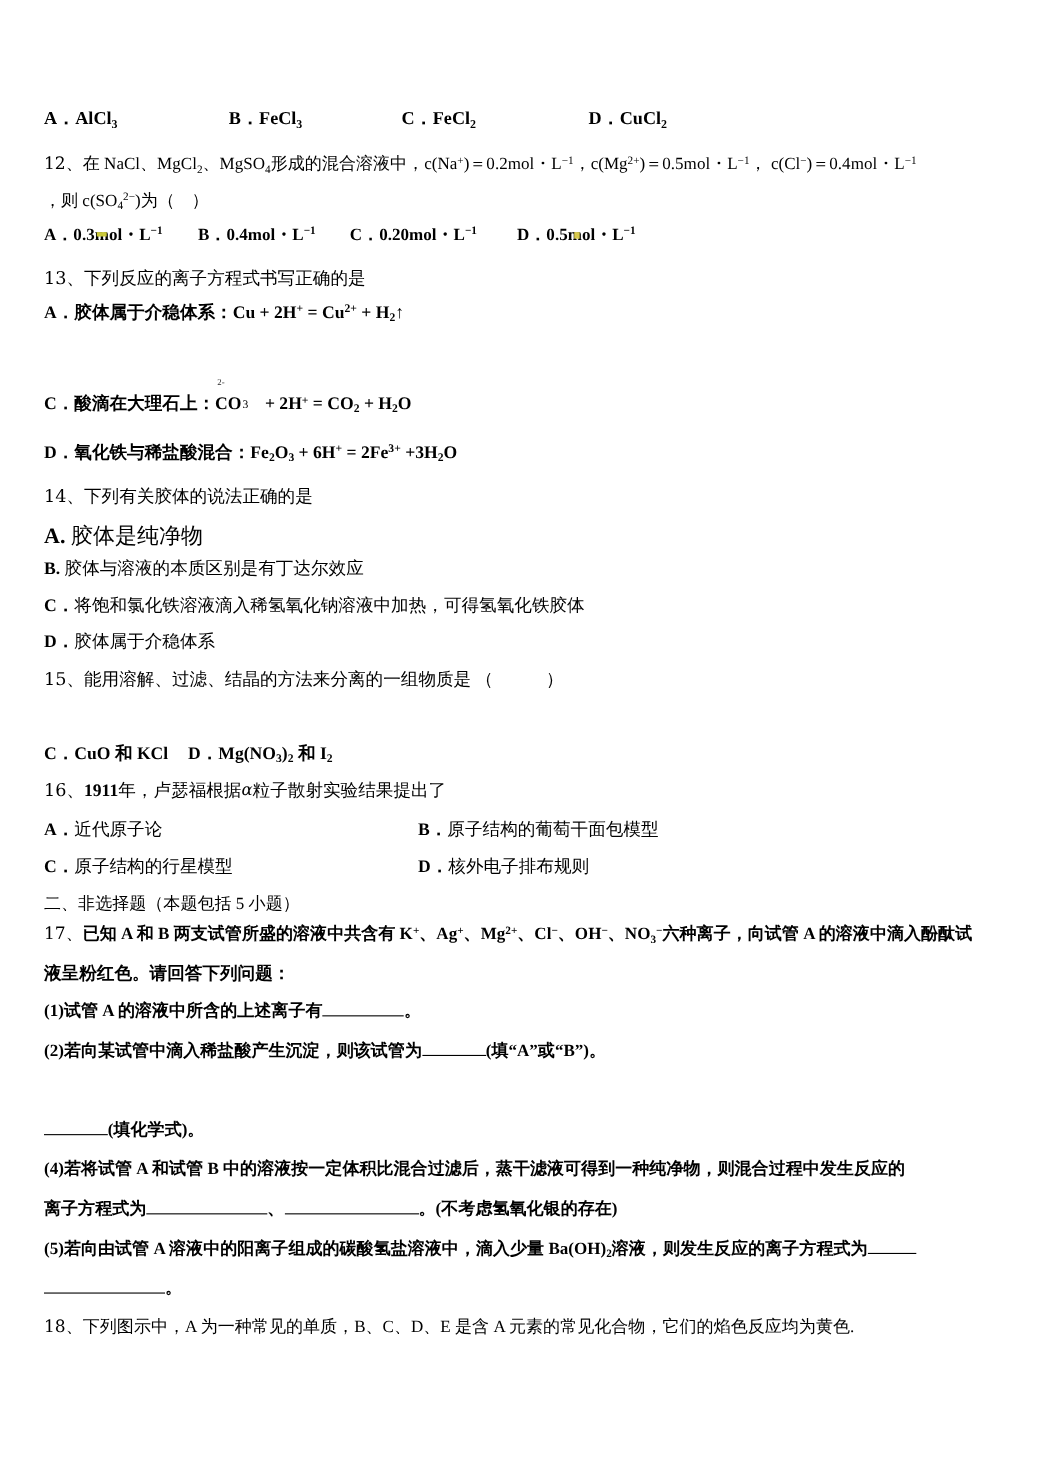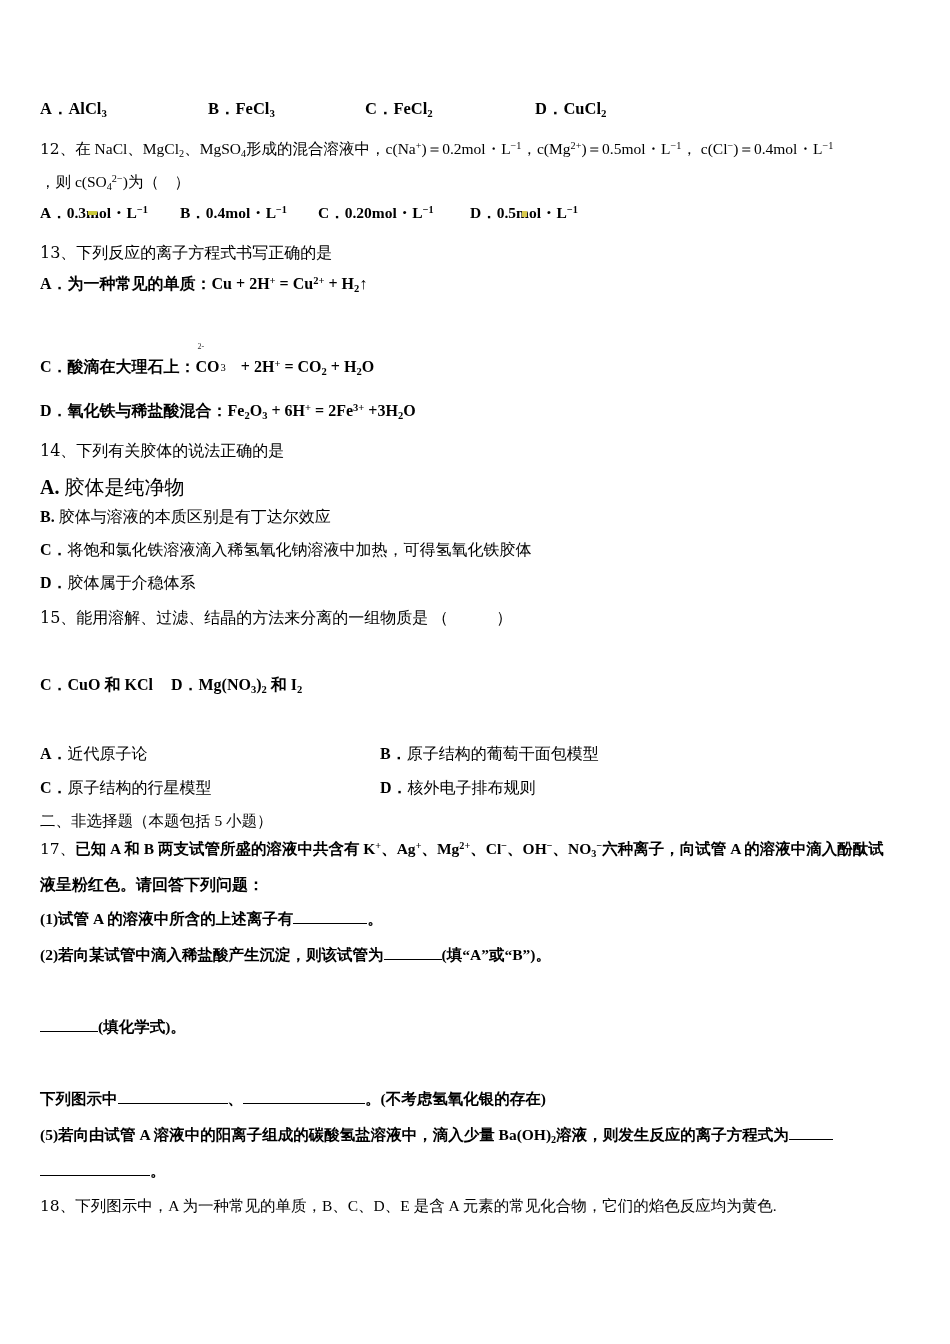--- a/index.html
+++ b/index.html
@@ -130,21 +130,21 @@
     <span class="b" style="display:inline-block;width:140px;"><span>A．</span><span>0.3mol</span><span>・L</span><sup>−1</sup></span><span class="b" style="display:inline-block;width:138px;"><span>B．</span><span>0.4mol</span><span>・L</span><sup>−1</sup></span><span class="b" style="display:inline-block;width:152px;"><span>C．</span><span>0.20mol</span><span>・L</span><sup>−1</sup></span><span class="b" style="display:inline-block;"><span>D．</span><span>0.5mol</span><span>・L</span><sup>−1</sup></span>
   </div>
   <div class="speck" style="left:88px;top:211px;width:9px;height:4px;"></div>
   <div class="speck2" style="left:522px;top:211px;width:5px;height:6px;"></div>
 
   <div class="blk" style="top:243px;font-size:16px;">
     <span class="qnum">13、</span><span>下列反应的离子方程式书写正确的是</span>
   </div>
 
   <div class="blk b" style="top:274px;font-size:16px;">
-    <span>A．</span><span>为一种常见的单质：</span><span>Cu + 2H</span><sup>+</sup><span> = Cu</span><sup>2+</sup><span> + H</span><sub>2</sub><span>↑</span>
+    <span>A．</span><span>胶体属于介稳体系：</span><span>Cu + 2H</span><sup>+</sup><span> = Cu</span><sup>2+</sup><span> + H</span><sub>2</sub><span>↑</span>
   </div>
 
 
   <div class="blk b" style="top:357px;font-size:16px;">
     <span>C．</span><span>酸滴在大理石上：</span><span class="co3"><span>CO</span><span class="s3">3</span><span class="chg">2-</span></span><span style="padding-left:12px;"> + 2H</span><sup>+</sup><span> = CO</span><sub>2</sub><span> + H</span><sub>2</sub><span>O</span>
   </div>
 
   <div class="blk b" style="top:401px;font-size:16px;">
     <span>D．</span><span>氧化铁与稀盐酸混合：</span><span>Fe</span><sub>2</sub><span>O</span><sub>3</sub><span> + 6H</span><sup>+</sup><span> = 2Fe</span><sup>3+</sup><span> +3H</span><sub>2</sub><span>O</span>
   </div>
@@ -165,20 +165,23 @@
     <span class="b">D．</span><span>胶体属于介稳体系</span>
   </div>
 
   <div class="blk" style="top:608px;font-size:16px;">
     <span class="qnum">15、</span><span>能用溶解、过滤、结晶的方法来分离的一组物质是  （　　　）</span>
   </div>
   <div class="blk b" style="top:675px;font-size:16px;">
     <span>C．</span><span>CuO 和 KCl</span><span style="padding-left:18px;">D．</span><span>Mg(NO</span><sub>3</sub><span>)</span><sub>2</sub><span> 和 I</span><sub>2</sub>
   </div>
 
+  <div class="blk" style="top:709px;font-size:16px;">
+    <span class="qnum">16、</span><span class="b">1911</span><span>年，卢瑟福根据</span><span class="alpha">α</span><span>粒子散射实验结果提出了</span>
+  </div>
   <div class="blk" style="top:744px;font-size:16px;">
     <span style="display:inline-block;width:340px;"><span class="b">A．</span><span>近代原子论</span></span><span><span class="b">B．</span><span>原子结构的葡萄干面包模型</span></span>
   </div>
   <div class="blk" style="top:778px;font-size:16px;">
     <span style="display:inline-block;width:340px;"><span class="b">C．</span><span>原子结构的行星模型</span></span><span><span class="b">D．</span><span>核外电子排布规则</span></span>
   </div>
 
   <div class="blk" style="top:811px;font-size:15.5px;">
     <span>二、非选择题（本题包括 5 小题）</span>
   </div>
@@ -195,22 +198,25 @@
   </div>
 
   <div class="blk b" style="top:944px;font-size:15.5px;">
     <span>(2)若向某试管中滴入稀盐酸产生沉淀，则该试管为</span><span class="blank bl-s"></span><span>(填“A”或“B”)。</span>
   </div>
 
   <div class="blk b" style="top:1016px;font-size:15.5px;">
     <span class="blank bl-s"></span><span>(填化学式)。</span>
   </div>
 
+  <div class="blk b" style="top:1052px;font-size:15.5px;">
+    <span>(4)若将试管 A 和试管 B 中的溶液按一定体积比混合过滤后，蒸干滤液可得到一种纯净物，则混合过程中发生反应的</span>
+  </div>
   <div class="blk b" style="top:1088px;font-size:15.5px;">
-    <span>下列图示中</span><span class="blank bl-xl"></span><span>、</span><span class="blank bl-xxl"></span><span>。(不考虑氢氧化银的存在)</span>
+    <span>离子方程式为</span><span class="blank bl-xl"></span><span>、</span><span class="blank bl-xxl"></span><span>。(不考虑氢氧化银的存在)</span>
   </div>
 
   <div class="blk b" style="top:1124px;font-size:15.5px;">
     <span>(5)若向由试管 A 溶液中的阳离子组成的碳酸氢盐溶液中，滴入少量 Ba(OH)</span><sub>2</sub><span>溶液，则发生反应的离子方程式为</span><span class="blank bl-xs"></span>
   </div>
   <div class="blk b" style="top:1160px;font-size:15.5px;">
     <span class="blank bl-xl"></span><span>。</span>
   </div>
 
   <div class="blk" style="top:1196px;font-size:15.5px;">

